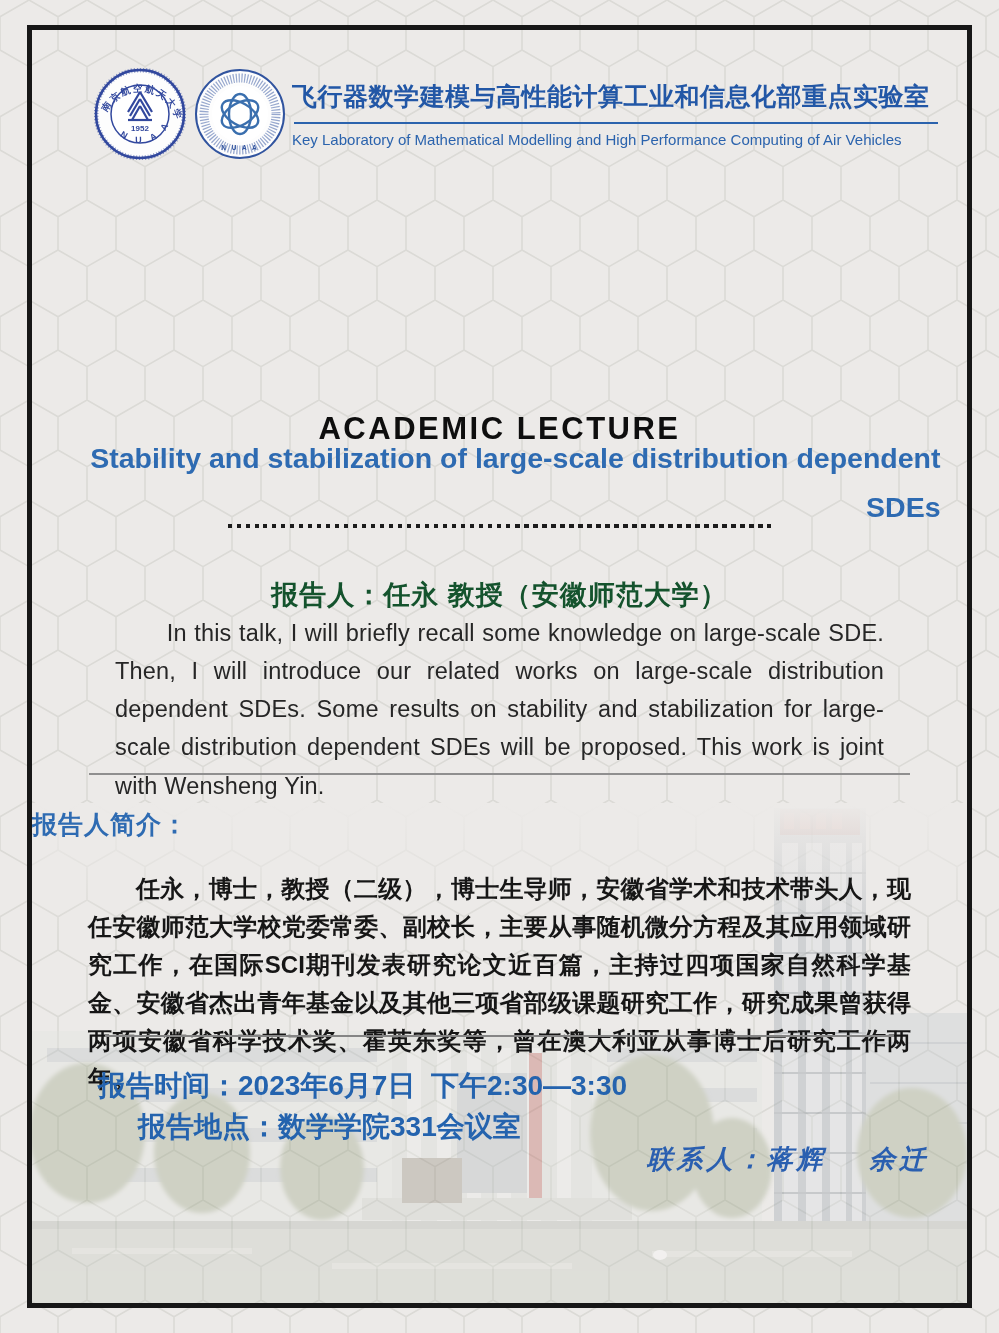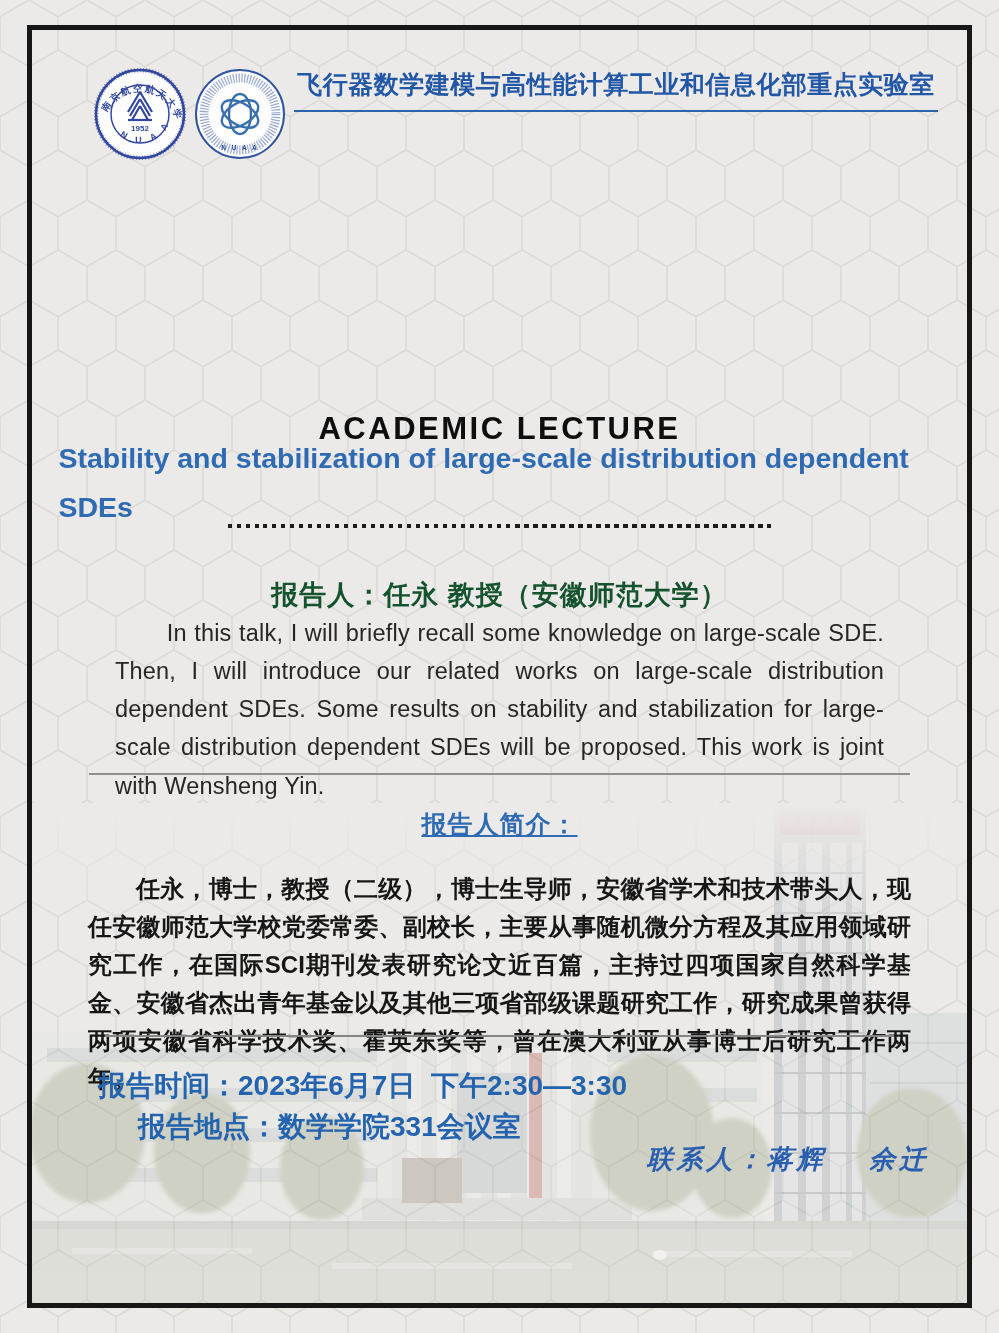--- a/index.html
+++ b/index.html
@@ -13,62 +13,62 @@
     position:absolute;left:27px;top:25px;width:945px;height:1283px;
     border:5px solid #171717;box-sizing:border-box;overflow:hidden;z-index:1;
   }
   .photo{position:absolute;left:0;bottom:0;width:935px;height:500px;z-index:1;}
   .content{position:absolute;inset:0;z-index:2;}
 
   
   .logo{position:absolute;width:92px;height:92px;}
   .logo1{left:62px;top:38px;}
   .logo2{left:162px;top:38px;}
-  .lab-block{position:absolute;left:260px;top:38px;width:648px;text-align:center;color:#2257a6;}
+  .lab-block{position:absolute;left:260px;top:50px;width:648px;text-align:left;color:#2257a6;}
   .lab-cn{font-size:25px;font-weight:bold;white-space:nowrap;letter-spacing:0.5px;}
   .lab-rule{height:2px;background:#2b63ad;margin:9px 2px 7px 2px;}
   .lab-en{font-size:15px;white-space:nowrap;color:#2b63ad;}
 
   
   .big-title{
     position:absolute;left:0;top:136px;width:100%;text-align:center;
     font-size:196px;line-height:1.05;font-weight:900;color:#2f6db6;
     letter-spacing:10px;text-indent:10px;white-space:nowrap;
     text-shadow:8px 9px 5px rgba(45,45,45,0.8);
     font-family:"DejaVu Sans","Liberation Sans",sans-serif;
   }
   .subtitle{
     position:absolute;left:0;top:333px;width:100%;text-align:center;
     font-size:31px;font-weight:600;letter-spacing:2.5px;color:#0e0e0e;margin-top:48px;
   }
 
   
   .lecture-title{
     position:absolute;left:50%;transform:translateX(-50%);top:404px;width:882px;
-    text-align:left;font-size:28.5px;font-weight:bold;color:#2e6bb2;line-height:1.72;
+    text-align:right;font-size:28.5px;font-weight:bold;color:#2e6bb2;line-height:1.72;
   }
   .dotted-rule{
     position:absolute;left:50%;transform:translateX(-50%);top:494px;width:545px;height:4px;
     background:repeating-linear-gradient(90deg,#1c1c1c 0 4px,transparent 4px 9px);
   }
   .speaker{
     position:absolute;left:0;top:514px;width:100%;text-align:center;
     font-size:27px;font-weight:bold;color:#14532d;letter-spacing:1px;margin-top:33px;
   }
 
   .abstract{
     position:absolute;left:0;top:560px;width:100%;box-sizing:border-box;
     padding:0 83px;font-size:23.5px;line-height:1.63;color:#262626;
     text-align:justify;text-indent:2.2em;letter-spacing:0.2px;
   }
 
   .rule-1{position:absolute;left:57px;right:57px;top:743px;border-top:2px solid #8f8f8f;}
   .bio-heading{
-    position:absolute;left:0;top:778px;width:100%;text-align:center;
-    font-size:25px;font-weight:bold;color:#2e6bb2;letter-spacing:1px;text-decoration:underline;
+    position:absolute;left:0;top:778px;width:100%;text-align:left;
+    font-size:25px;font-weight:bold;color:#2e6bb2;letter-spacing:1px;
   }
   .bio-text{
     position:absolute;left:0;top:820px;width:100%;box-sizing:border-box;
     padding:0 56px;font-size:24px;line-height:1.58;color:#161616;font-weight:600;
     text-align:justify;text-indent:2em;margin-top:20px;
   }
   .rule-2{position:absolute;left:73px;right:73px;top:1005px;border-top:2px solid #858585;}
 
   .detail-line{position:absolute;left:66px;font-size:28px;font-weight:bold;color:#2463ae;white-space:pre;}
   .time-line{top:1037px;}
@@ -218,20 +218,21 @@
         <ellipse cx="46" cy="46" rx="11" ry="20" transform="rotate(0 46 46)"></ellipse>
         <ellipse cx="46" cy="46" rx="11" ry="20" transform="rotate(120 46 46)"></ellipse>
         <ellipse cx="46" cy="46" rx="11" ry="20" transform="rotate(240 46 46)"></ellipse>
       </g>
       <text x="46" y="82" text-anchor="middle" font-size="6.5" fill="#31549f" font-weight="bold" letter-spacing="2">N U A A</text>
     </svg>
 
     <div class="lab-block">
       <div class="lab-cn">飞行器数学建模与高性能计算工业和信息化部重点实验室</div>
       <div class="lab-rule"></div>
+      <div class="lab-en">Key Laboratory of Mathematical Modelling and High Performance Computing of Air Vehicles</div>
     </div>
 
     <div class="subtitle">ACADEMIC LECTURE</div>
 
     <div class="lecture-title">Stability and stabilization of large-scale distribution dependent SDEs</div>
     <div class="dotted-rule"></div>
     <div class="speaker">报告人：任永 教授（安徽师范大学）</div>
 
     <p class="abstract">In this talk, I will briefly recall some knowledge on large-scale SDE. Then, I will introduce our related works on large-scale distribution dependent SDEs. Some results on stability and stabilization for large-scale distribution dependent SDEs will be proposed. This work is joint with Wensheng Yin.</p>
 

